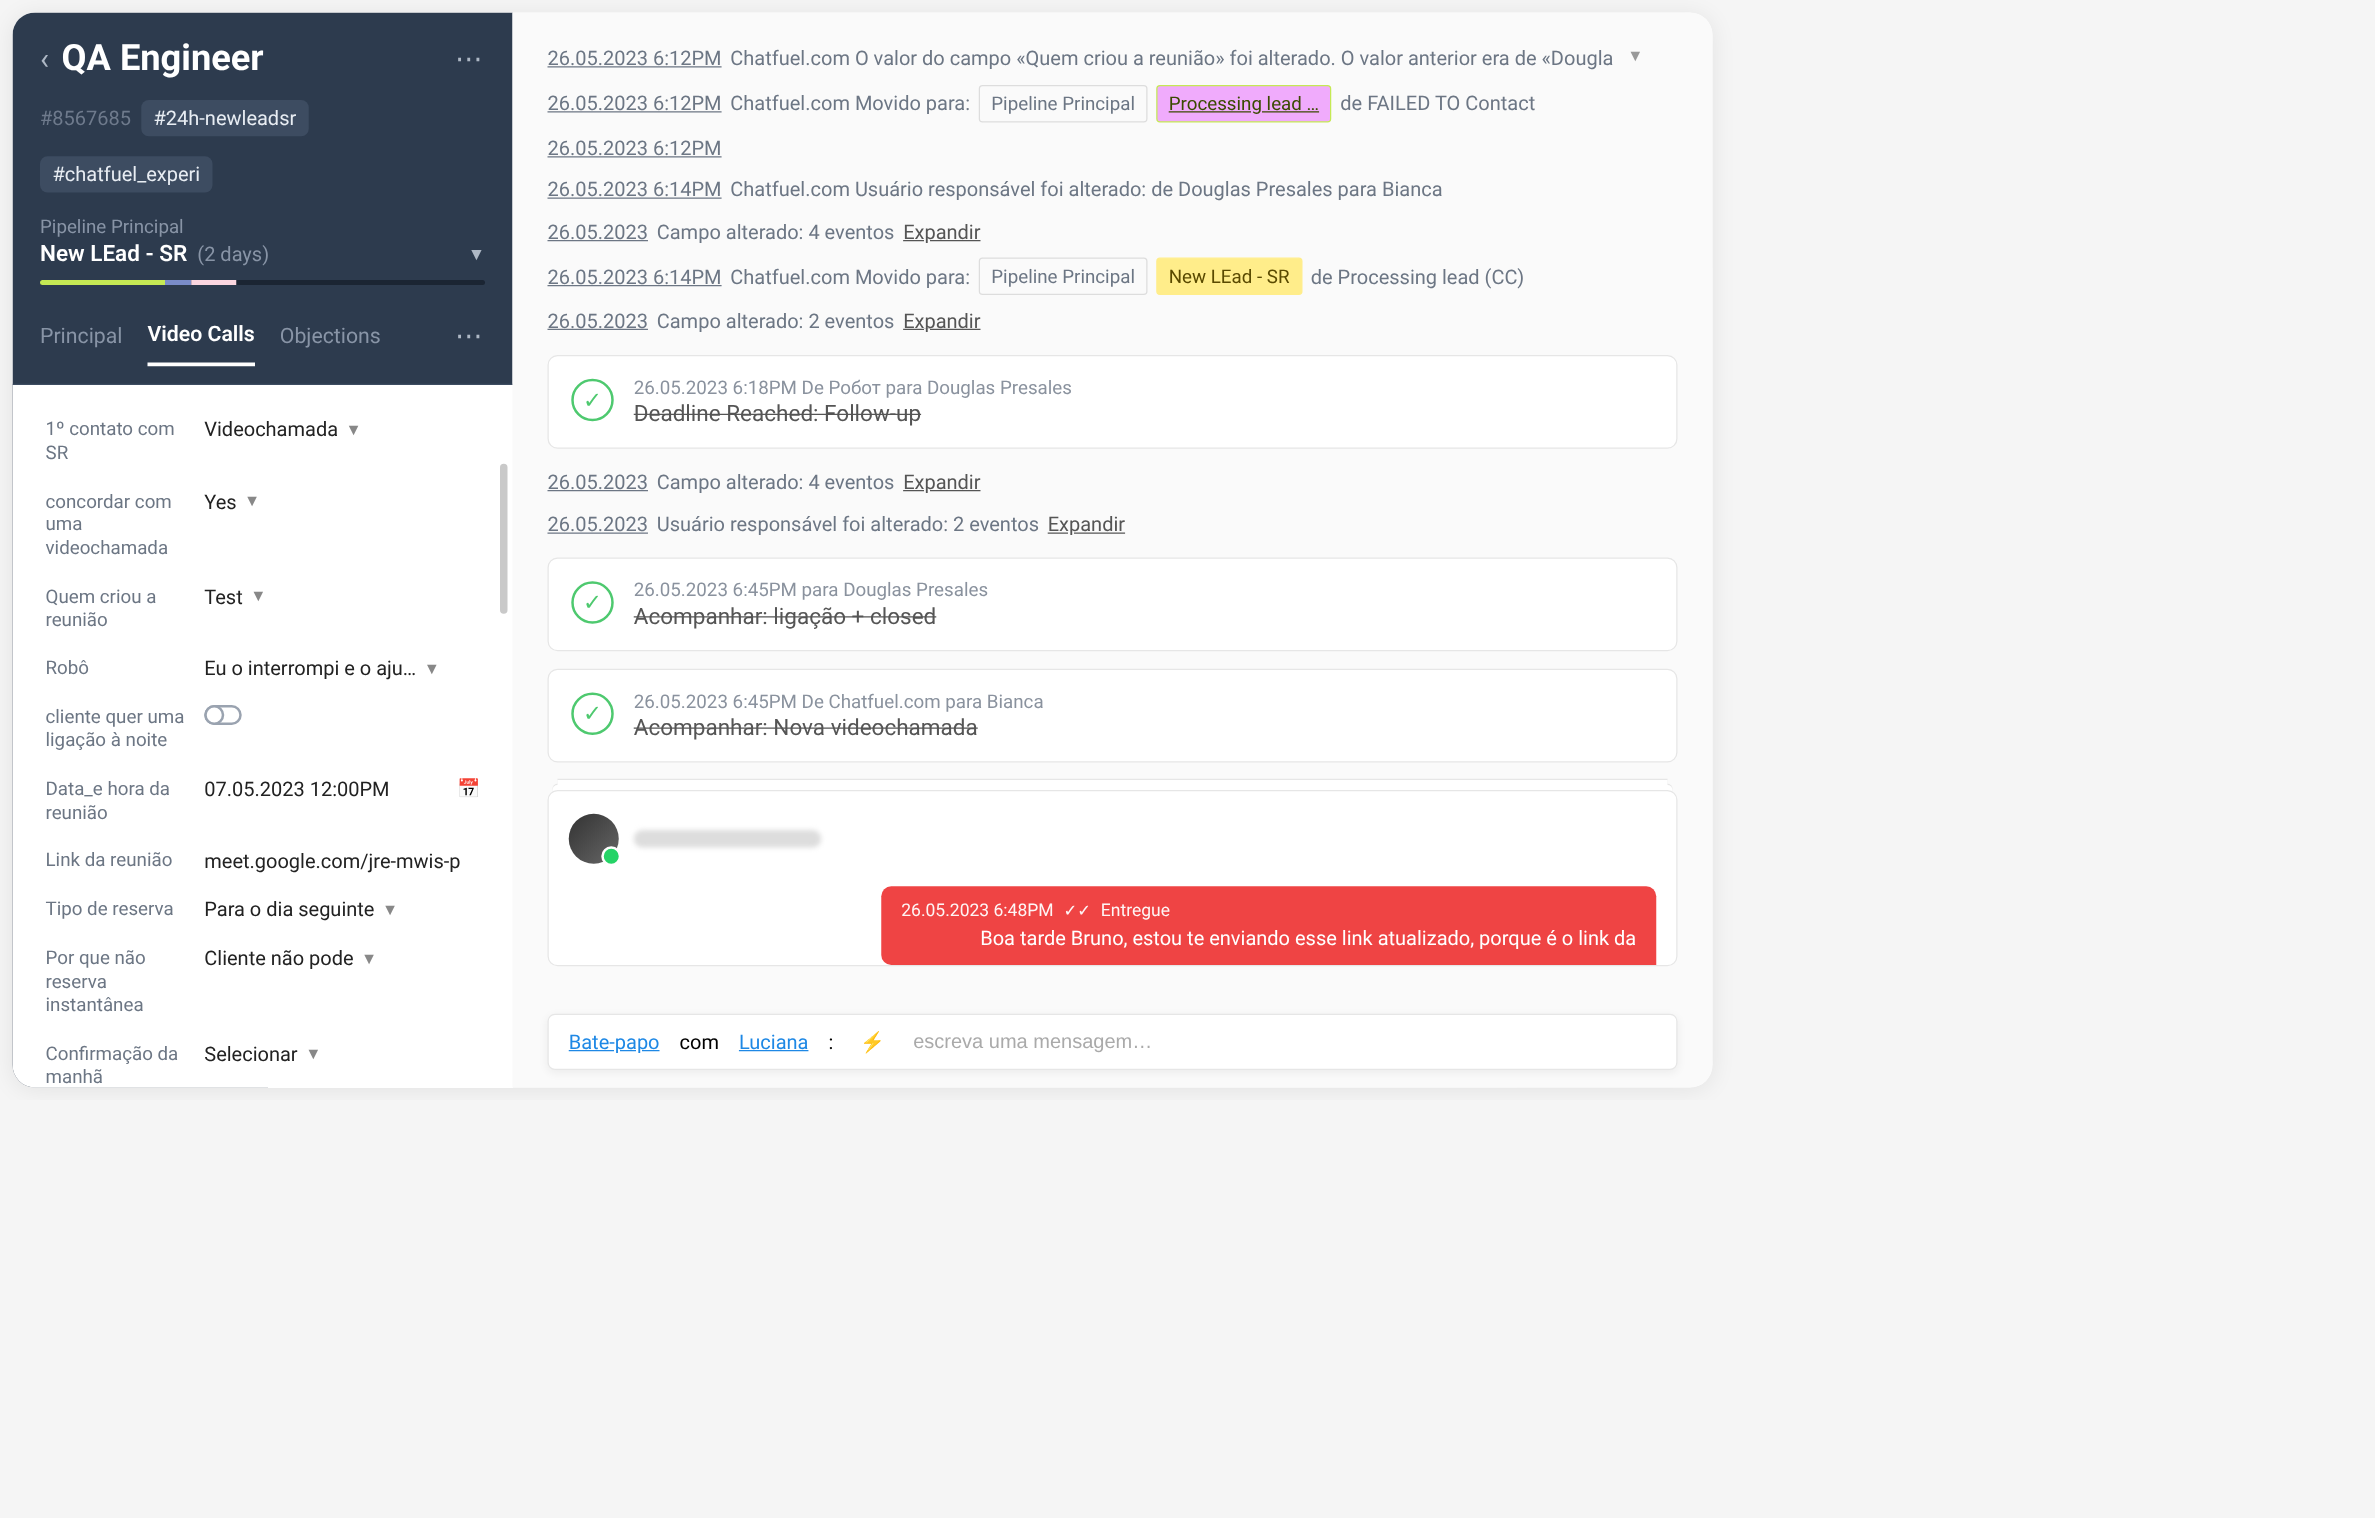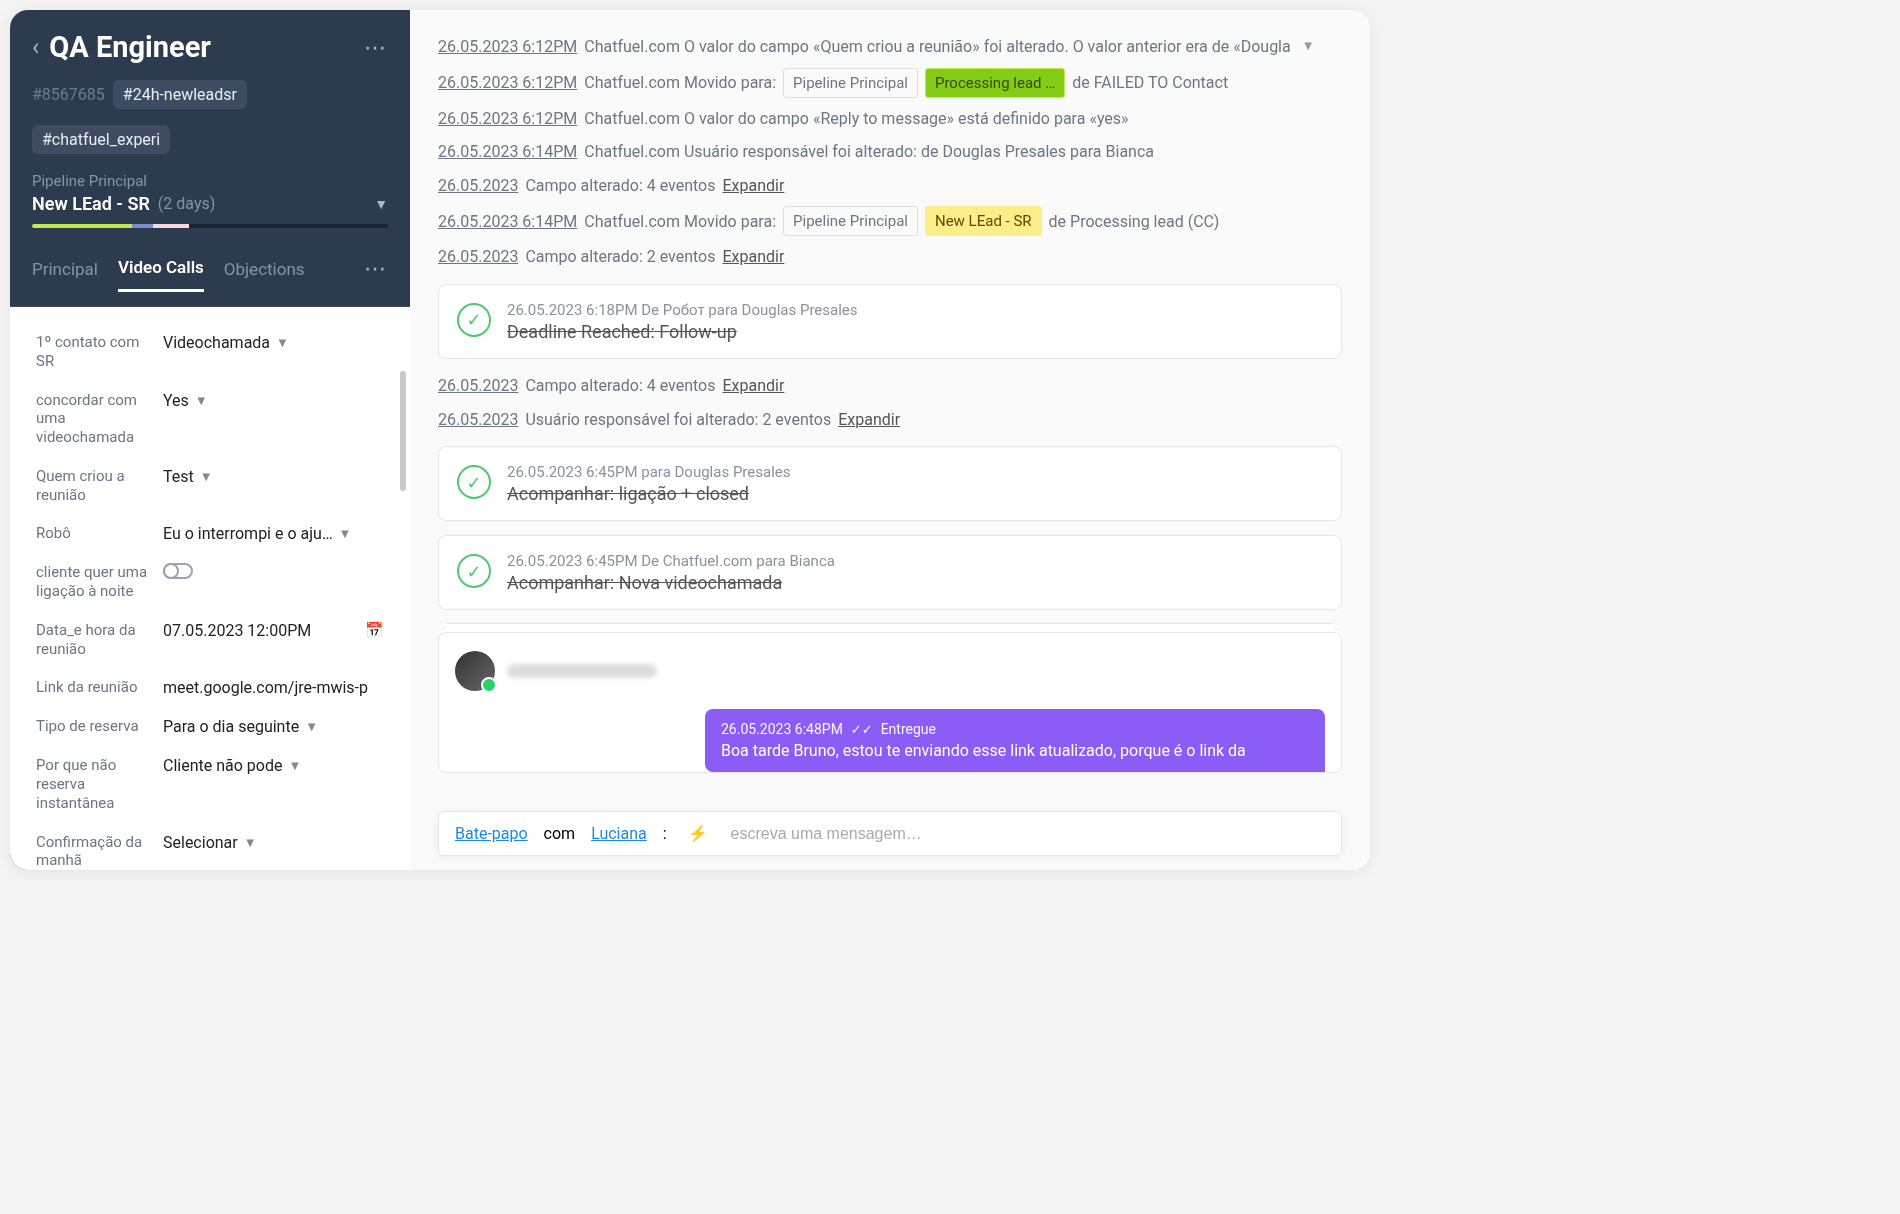--- a/index.html
+++ b/index.html
@@ -41,36 +41,36 @@
 .toggle { width: 30px; height: 16px; border: 2px solid #9aa3b0; border-radius: 10px; position: relative; }
 .toggle::after { content:''; position:absolute; width:12px; height:12px; border:2px solid #9aa3b0; border-radius:50%; background:#fff; left:-2px; top:-2px; }
 .sb-scroll { position:absolute; right:4px; top:42%; width:6px; height:120px; background:#c9c9c9; border-radius:3px; }
 
 
 .main { flex: 1; background: #fafafa; padding: 24px 28px 0; overflow-y: auto; position: relative; }
 .log { margin-bottom: 8px; display: flex; flex-wrap: wrap; gap: 7px; align-items: center; color: #6c7684; font-size: 16px; line-height: 1.6; }
 .log .dt { color: #6c7684; text-decoration: underline; }
 .log .txt { color: #6c7684; }
 .chip { border: 1px solid #ddd; border-radius: 3px; padding: 2px 9px; font-size: 15px; }
-.chip.green { background: #84cc16; border-color: #c5e954; color: #3a4a00; }
+.chip.green { background: #f0abfc; border-color: #c5e954; color: #3a4a00; text-decoration: underline; }
 .chip.yellow { background: #ffed8a; border-color: #ffed8a; color: #5a4a00; }
 .expand { color: #555; text-decoration: underline; cursor: pointer; }
 .chev-s { color: #999; font-size: 13px; margin-left: 4px; }
 
 .task { background: #fff; border: 1px solid #e6e6e6; border-radius: 8px; padding: 16px 18px; margin: 14px 0; display: flex; gap: 16px; align-items: flex-start; }
 .check { width: 34px; height: 34px; border: 2px solid #4ec96f; border-radius: 50%; display: flex; align-items: center; justify-content: center; color: #4ec96f; font-size: 18px; flex-shrink: 0; margin-top: 2px; }
 .t-meta { color: #8a929e; font-size: 15px; }
 .t-title { color: #555; font-size: 18px; text-decoration: line-through; margin-top: 2px; }
 
 .chat-card { background:#fff; border:1px solid #e6e6e6; border-radius:8px; margin-top:22px; padding:18px 16px 0; box-shadow:0 -8px 0 -4px #fff,0 -16px 0 -8px #fff,0 -9px 0 -4px #e6e6e6,0 -17px 0 -8px #e6e6e6; position:relative; }
 .contact { display:flex; gap:12px; align-items:center; }
 .avatar { width:40px; height:40px; border-radius:50%; background:linear-gradient(135deg,#333,#666); position:relative; }
 .wa { position:absolute; bottom:-2px; right:-2px; width:16px; height:16px; background:#25d366; border-radius:50%; border:2px solid #fff; }
 .contact-name { width:150px; height:14px; background:#ddd; border-radius:7px; filter:blur(2px); }
-.msg { background:#8b5cf6; color:#fff; border-radius:8px 8px 0 8px; padding:12px 16px; margin:18px 0 0 auto; max-width:620px; font-size:16px; }
+.msg { background:#ef4444; color:#fff; border-radius:8px 8px 0 8px; padding:12px 16px; margin:18px 0 0 auto; max-width:620px; font-size:16px;text-align:right; }
 .msg-meta { font-size:14px; opacity:.95; margin-bottom:4px; display:flex; gap:8px; align-items:center; }
 .ticks { font-size:13px; }
 
 .compose { position:absolute; left:28px; right:28px; bottom:14px; background:#fff; border:1px solid #e6e6e6; border-radius:6px; padding:12px 16px; display:flex; gap:16px; align-items:center; font-size:16px; box-shadow:0 2px 8px rgba(0,0,0,.06); }
 .compose a { color:#1e88e5; text-decoration:underline; }
 .bolt { color:#aaa; margin:0 6px; }
 .compose input { border:none; outline:none; flex:1; font-size:16px; color:#555; }
 .compose input::placeholder { color:#aaa; }
 </style>
 </head>
@@ -193,21 +193,20 @@
         </div>
         <div class="log">
           <span class="dt">26.05.2023 6:12PM</span>
           <span class="txt">Chatfuel.com Movido para:</span>
           <span class="chip">Pipeline Principal</span>
           <span class="chip green">Processing lead …</span>
           <span class="txt">de FAILED TO Contact</span>
         </div>
         <div class="log">
           <span class="dt">26.05.2023 6:12PM</span>
-          <span class="txt">Chatfuel.com O valor do campo «Reply to message» está definido para «yes»</span>
         </div>
         <div class="log">
           <span class="dt">26.05.2023 6:14PM</span>
           <span class="txt">Chatfuel.com Usuário responsável foi alterado: de Douglas Presales para Bianca</span>
         </div>
         <div class="log">
           <span class="dt">26.05.2023</span>
           <span class="txt">Campo alterado: 4 eventos</span>
           <span class="expand">Expandir</span>
         </div>

